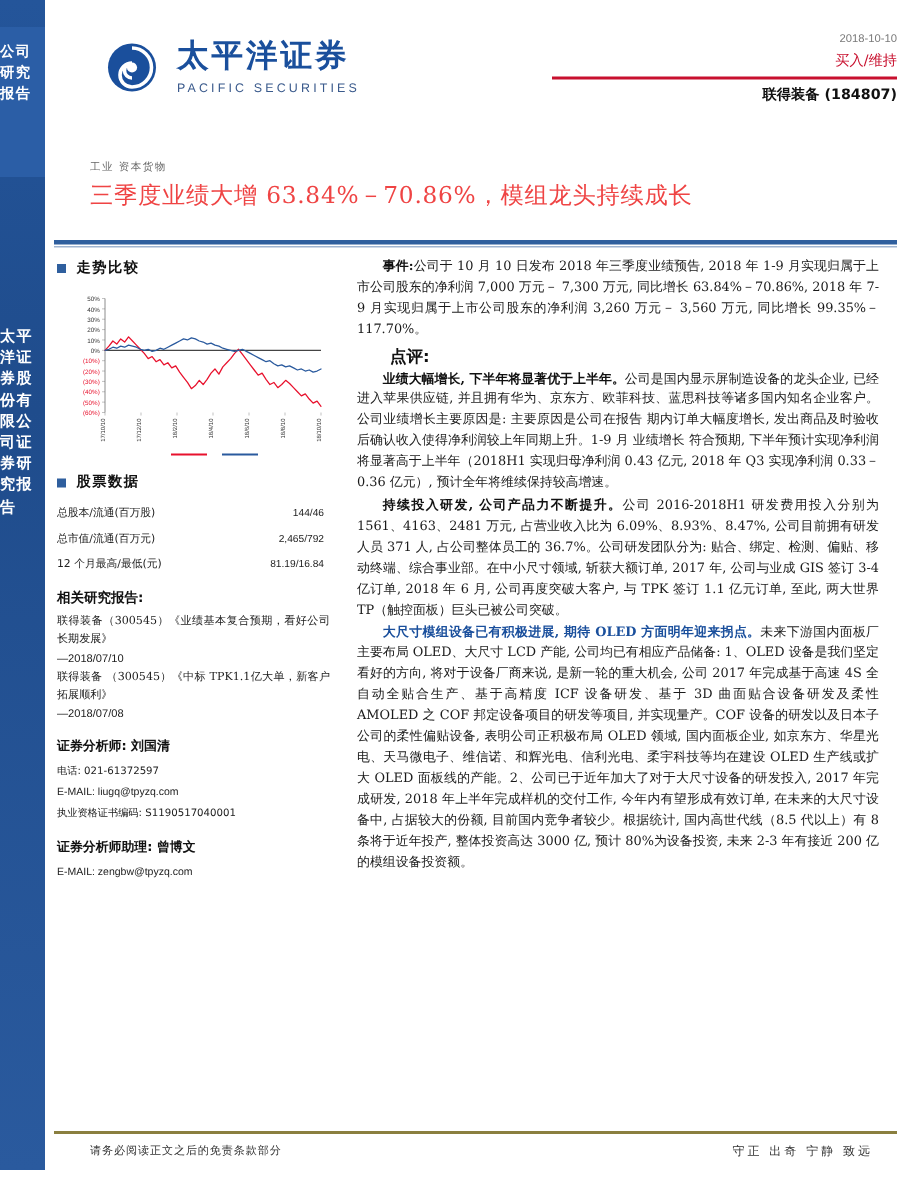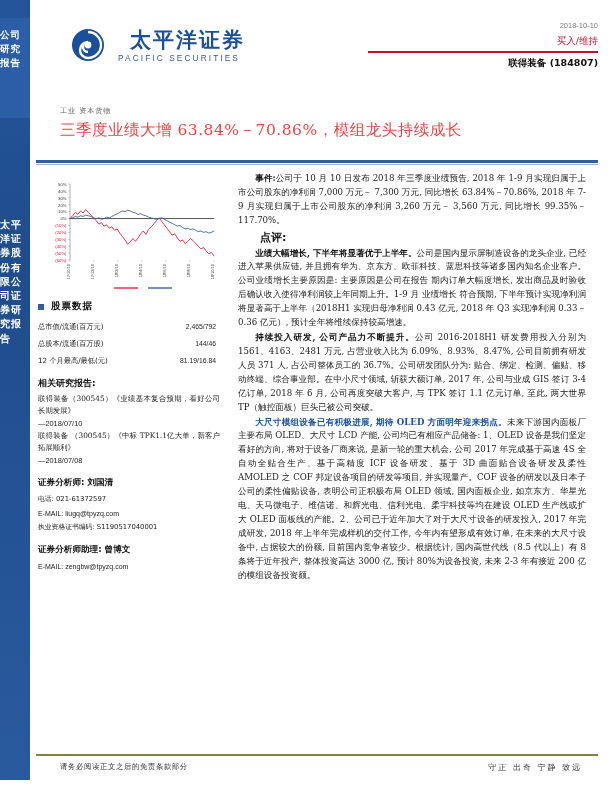--- a/index.html
+++ b/index.html
@@ -34,22 +34,21 @@
   
   .logo-wrap {
     position:absolute; left:58px; top:18px;
     display:flex; align-items:center; gap:6px;
   }
   .logo-mark { width:54px; height:54px; position:relative; }
   .logo-text-block { padding-top:2px; }
   .logo-cn {
     font-size:21px; font-weight:bold; color:#1a4f9c;
     letter-spacing:2px; line-height:1.05;
-    font-family:Liberation Serif, serif;
-    margin-left:12px;
+    font-family:Liberation Mono, monospace;
   }
   .logo-en {
     font-size:8.3px; color:#3a5a8c; letter-spacing:2.1px;
     font-family:"Liberation Sans", sans-serif; margin-top:2px;
   }
 
   .hdr-right {
     position:absolute; right:14px; top:20px;
     text-align:right; width:230px;
   }
@@ -199,20 +198,24 @@
   <div class="hdr-stock">联得装备 (184807)</div>
 </div>
 
 <div class="sector">工业  资本货物</div>
 <div class="doc-title">三季度业绩大增 63.84%－70.86%，模组龙头持续成长</div>
 <div class="title-rule"></div>
 <div class="title-rule-thin"></div>
 
 <div class="col-left">
 
+  <div class="sec-head">
+    <span class="sec-bullet"></span>
+    <span class="sec-title">走势比较</span>
+  </div>
 
   <div class="chart-box">
     <svg class="chart-svg" id="trend-chart" width="178" height="120" viewBox="0 0 178 120">
         <line x1="28" y1="8" x2="30" y2="8" stroke="#999" stroke-width="0.4"></line>
         <text x="26.5" y="9.8" text-anchor="end" font-size="4.2" fill="#333" font-family="Liberation Sans, sans-serif">50%</text>
         <line x1="28" y1="14.909090909090907" x2="30" y2="14.909090909090907" stroke="#999" stroke-width="0.4"></line>
         <text x="26.5" y="16.709090909090907" text-anchor="end" font-size="4.2" fill="#333" font-family="Liberation Sans, sans-serif">40%</text>
         <line x1="28" y1="21.818181818181813" x2="30" y2="21.818181818181813" stroke="#999" stroke-width="0.4"></line>
         <text x="26.5" y="23.618181818181814" text-anchor="end" font-size="4.2" fill="#333" font-family="Liberation Sans, sans-serif">30%</text>
         <line x1="28" y1="28.727272727272727" x2="30" y2="28.727272727272727" stroke="#999" stroke-width="0.4"></line>
@@ -256,26 +259,26 @@
       </svg>
   </div>
 
   <div class="sec-head" style="margin-top:2px;">
     <span class="sec-bullet"></span>
     <span class="sec-title">股票数据</span>
   </div>
 
   <div class="stock-tbl">
     <div class="stock-row">
+      <span class="lbl">总股本/流通(百万股)</span>
+      <span class="val">144/46</span>
+    </div>
+    <div class="stock-row">
       <span class="lbl">总市值/流通(百万元)</span>
       <span class="val">2,465/792</span>
-    </div>
-    <div class="stock-row">
-      <span class="lbl">总股本/流通(百万股)</span>
-      <span class="val">144/46</span>
     </div>
     <div class="stock-row">
       <span class="lbl">12 个月最高/最低(元)</span>
       <span class="val">81.19/16.84</span>
     </div>
   </div>
 
   <div class="sub-head">相关研究报告:</div>
   <div class="rel-item">联得装备（300545）《业绩基本复合预期，看好公司长期发展》</div>
   <div class="rel-date">—2018/07/10</div>

